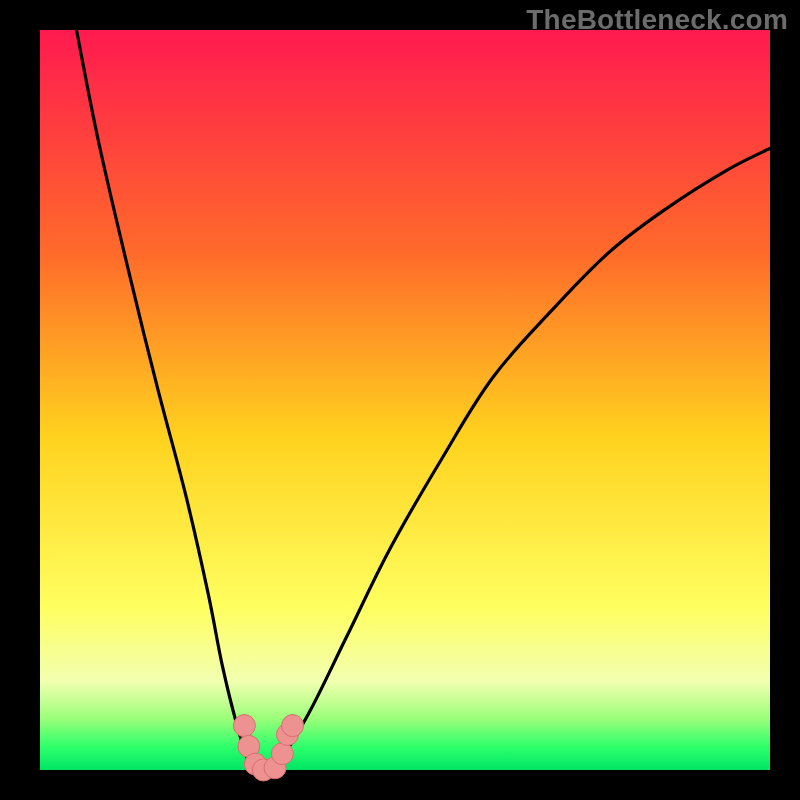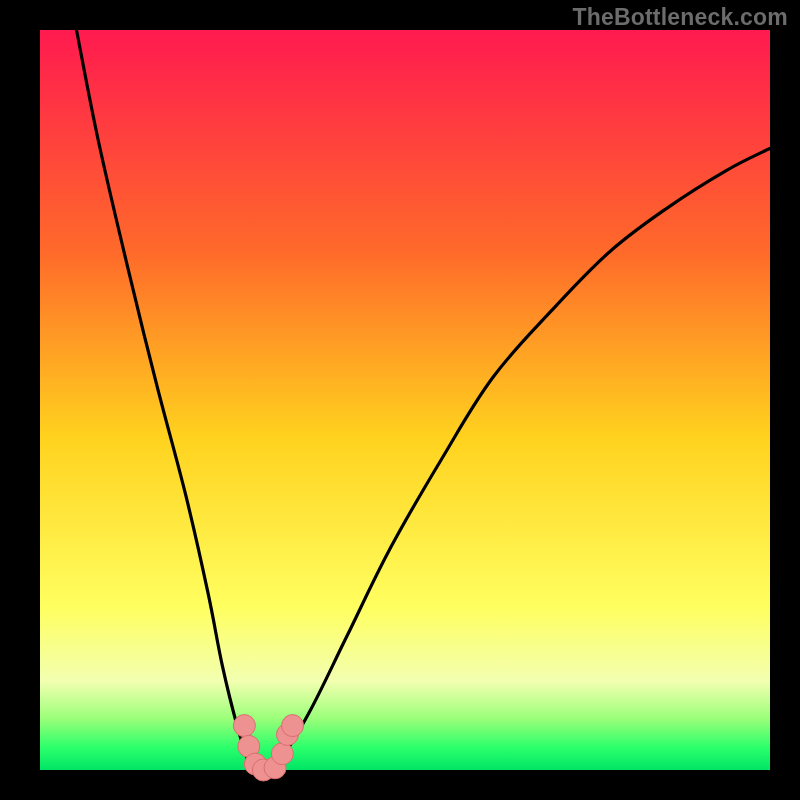--- a/index.html
+++ b/index.html
@@ -16,21 +16,21 @@
     top: 0;
     width: 800px;
     height: 800px;
     background: #000;
   }
   .watermark {
     position: absolute;
     top: 4px;
     right: 12px;
     font-family: Arial, Helvetica, sans-serif;
-    font-size: 23px;
+    font-size: 28px;
     font-weight: 600;
     color: #6c6c6c;
     letter-spacing: 0.2px;
   }
   svg {
     position: absolute;
     left: 0;
     top: 0;
   }
 </style>

